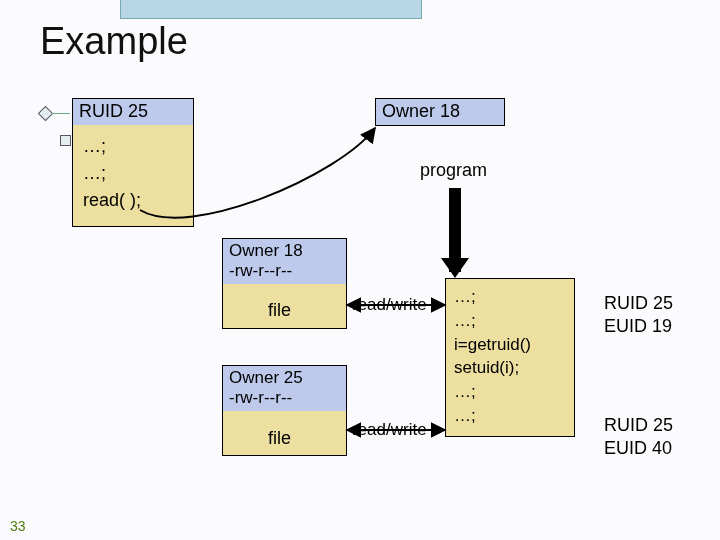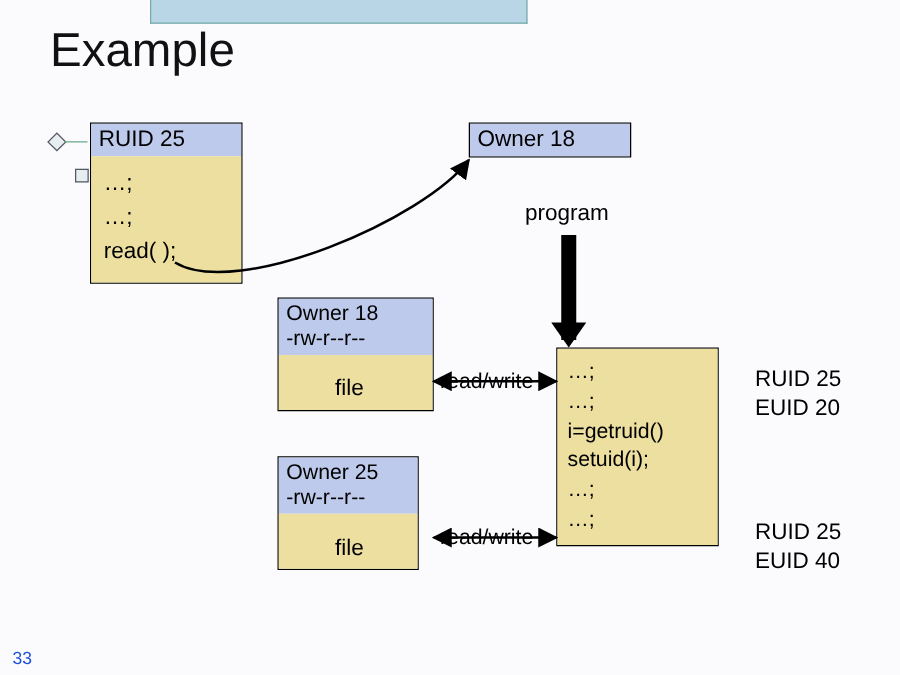--- a/index.html
+++ b/index.html
@@ -69,21 +69,21 @@
     font-size: 18px;
     color: #000;
     line-height: 1.25;
   }
   .page-num {
     position: absolute;
     left: 10px;
     bottom: 6px;
     font-family: Verdana, Geneva, sans-serif;
     font-size: 14px;
-    color: #1d4ed8;
+    color: #4d7c0f;
   }
   svg.overlay {
     position: absolute;
     left: 0; top: 0;
     width: 720px; height: 540px;
     pointer-events: none;
   }
 </style>
 </head>
 <body>
@@ -116,21 +116,21 @@
 
   <div class="gbox" style="left:222px; top:238px; width:125px;">
     <div class="hdr" style="font-size:17px;">
       <div>Owner 18</div>
       <div>-rw-r--r--</div>
     </div>
     <div class="body" style="height:44px;"></div>
   </div>
   <div class="lbl" style="left:268px; top:300px;">file</div>
 
-  <div class="gbox" style="left:222px; top:365px; width:113px;">
+  <div class="gbox" style="left:222px; top:365px; width:125px;">
     <div class="hdr" style="font-size:17px;">
       <div>Owner 25</div>
       <div>-rw-r--r--</div>
     </div>
     <div class="body" style="height:44px;"></div>
   </div>
   <div class="lbl" style="left:268px; top:428px;">file</div>
 
   <div class="lbl" style="left:352px; top:295px; font-size:17px;">read/write</div>
   <div class="lbl" style="left:352px; top:420px; font-size:17px;">read/write</div>
@@ -141,21 +141,21 @@
       <div>…;</div>
       <div>i=getruid()</div>
       <div>setuid(i);</div>
       <div>…;</div>
       <div>…;</div>
     </div>
   </div>
 
   <div class="ids" style="left:604px; top:292px;">
     <div>RUID 25</div>
-    <div>EUID 20</div>
+    <div>EUID 19</div>
   </div>
   <div class="ids" style="left:604px; top:414px;">
     <div>RUID 25</div>
     <div>EUID 40</div>
   </div>
 
   <div class="page-num">33</div>
 
   <svg class="overlay">
     <defs>

